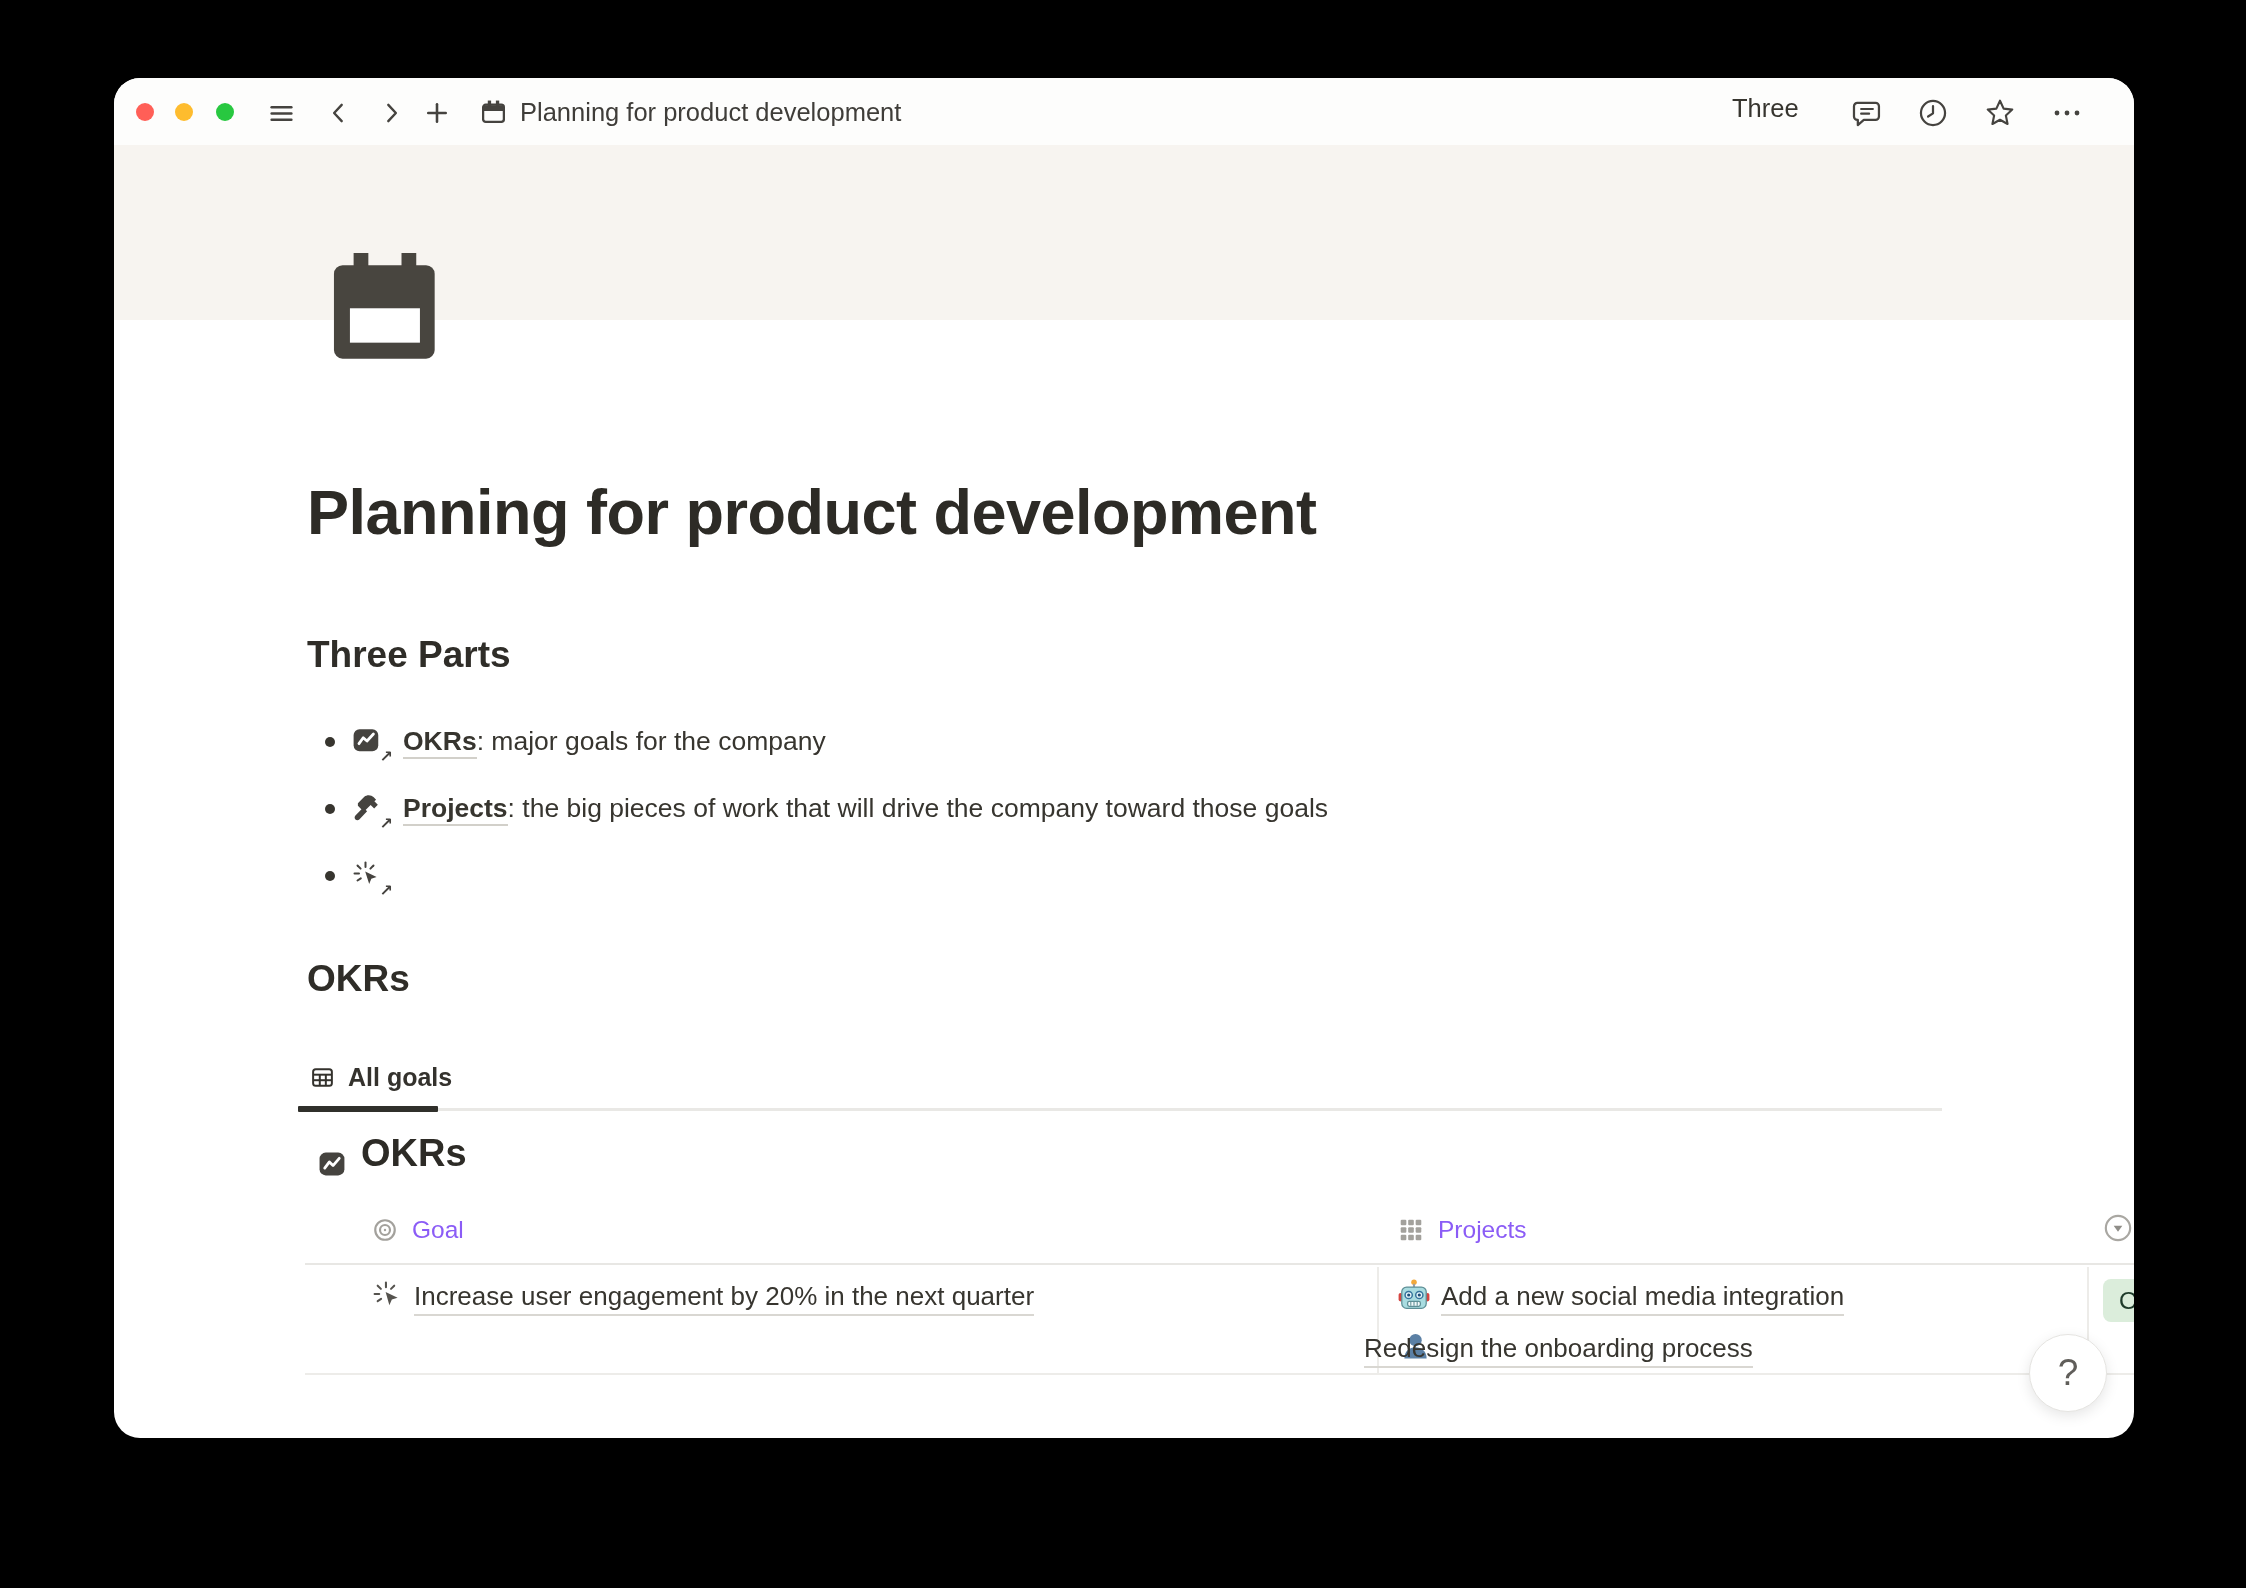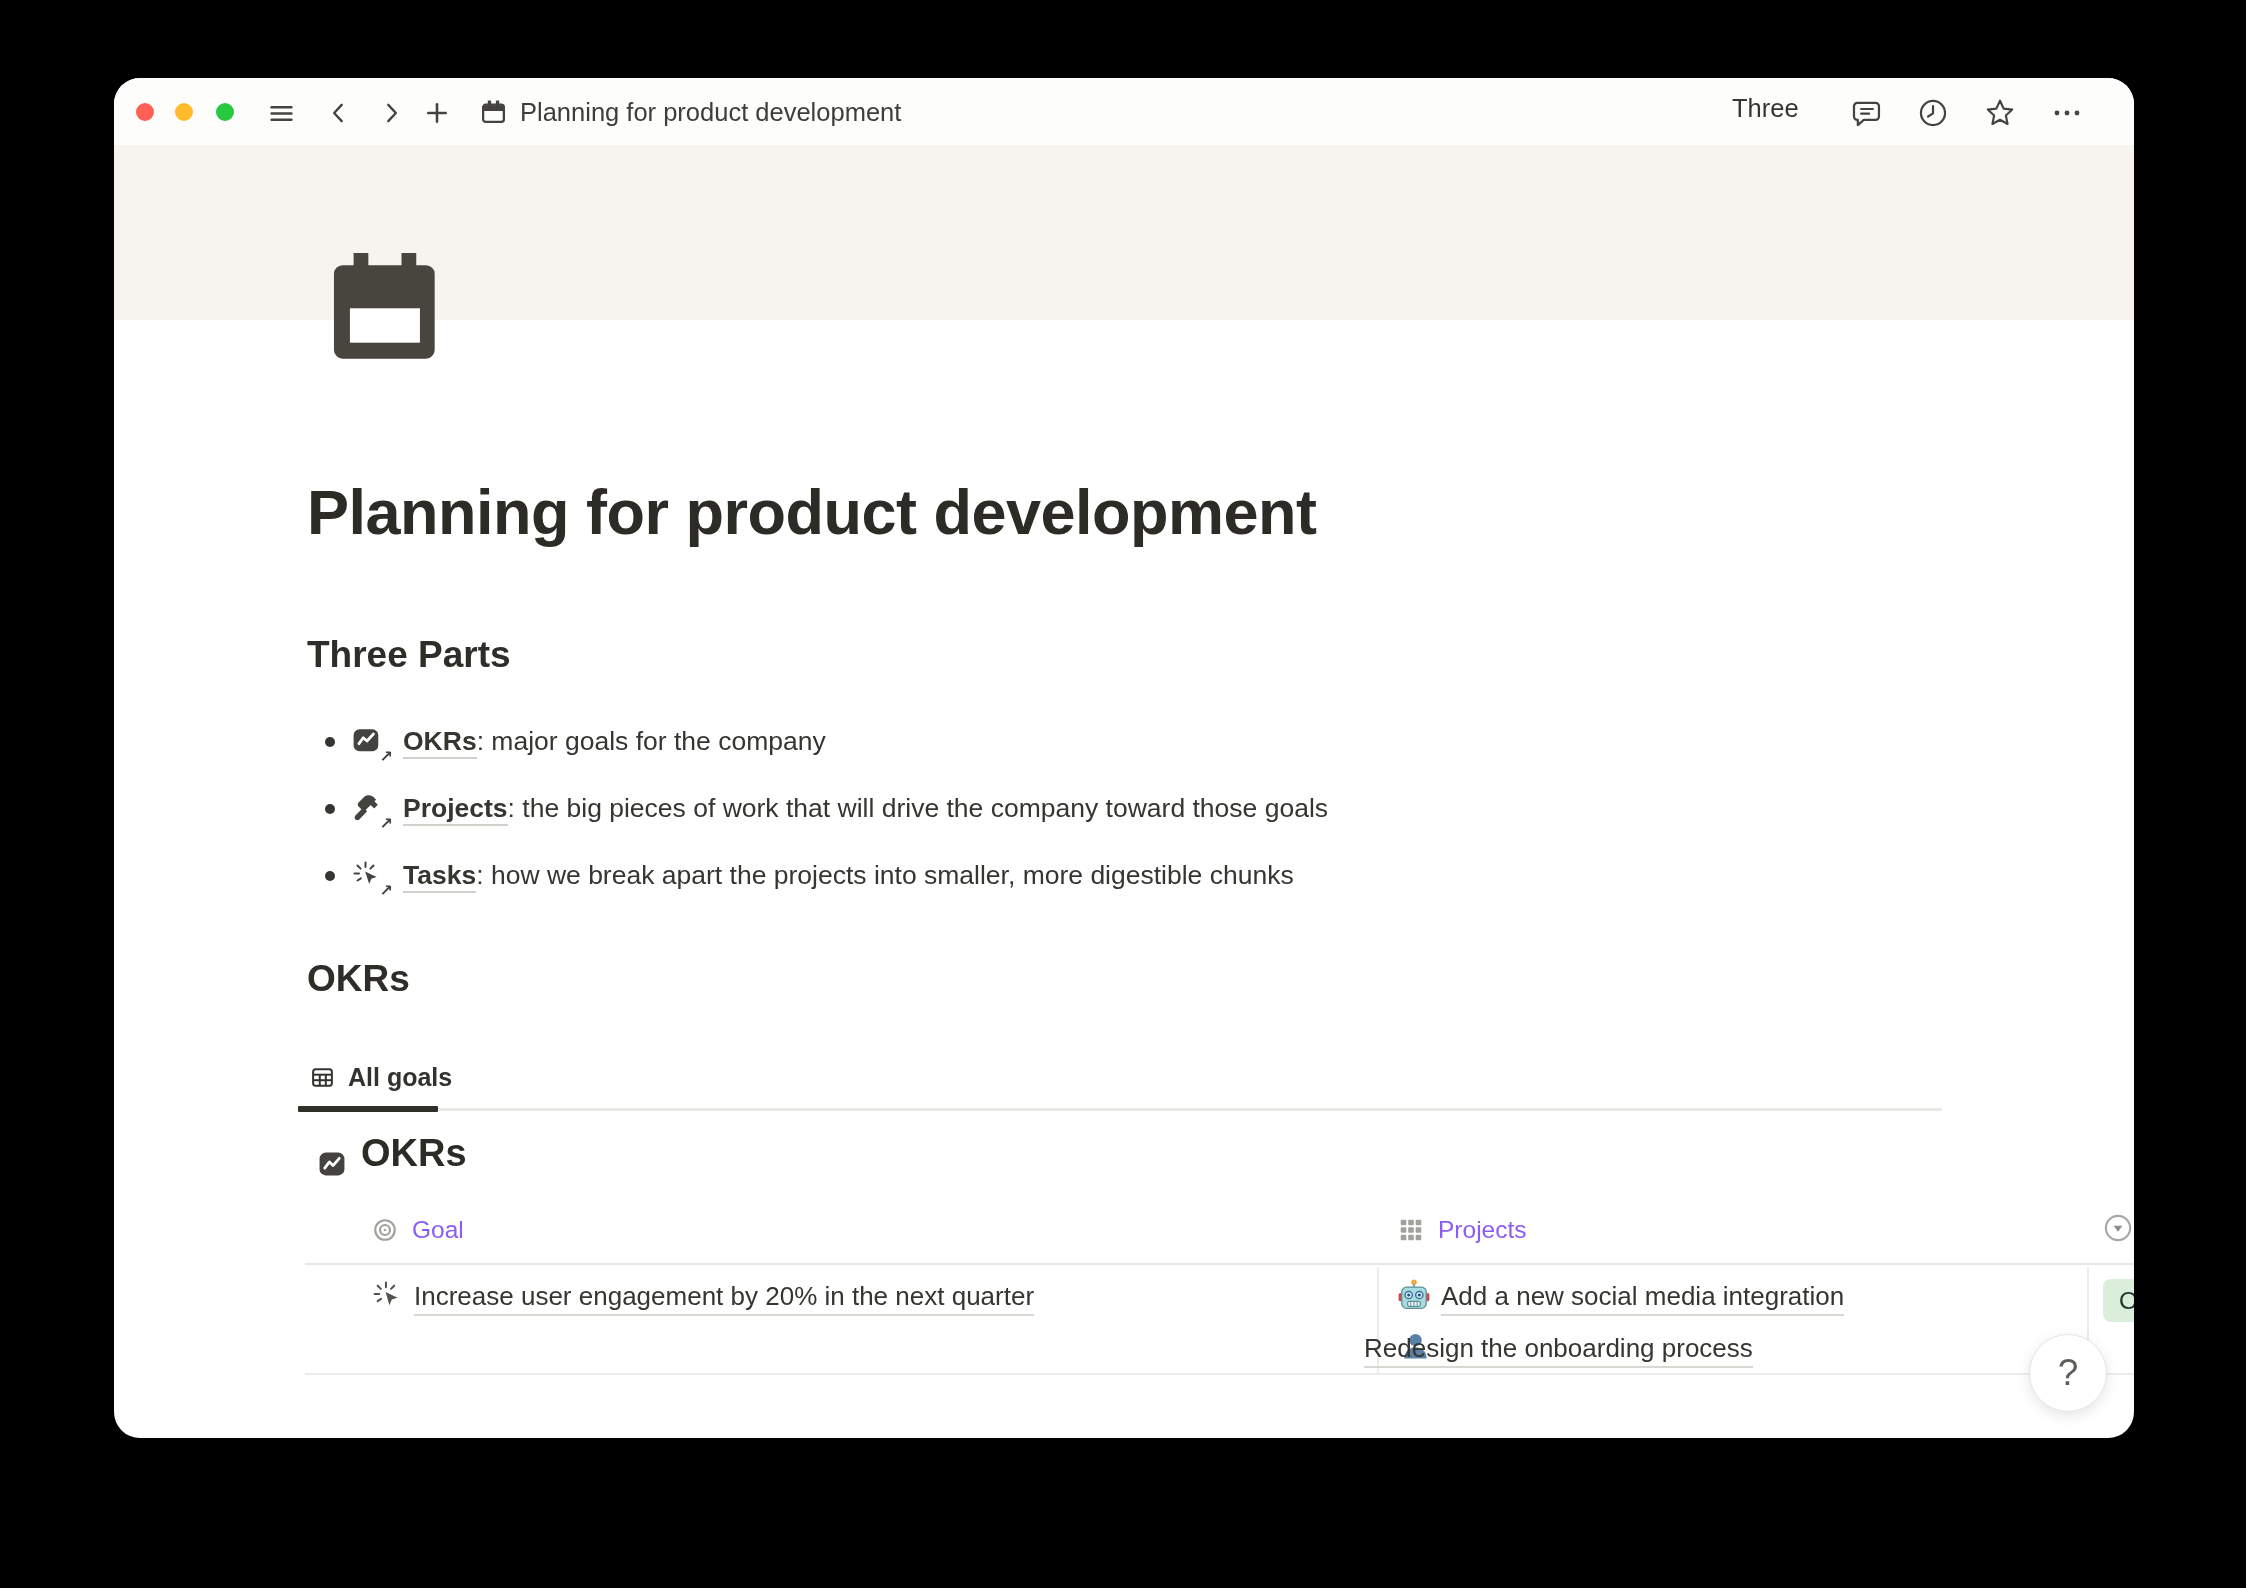--- a/index.html
+++ b/index.html
@@ -193,21 +193,20 @@
             <line x1="13.5" y1="2.5" x2="13.5" y2="7"></line>
             <line x1="5.5" y1="5.5" x2="8.6" y2="8.6"></line>
             <line x1="21.5" y1="5.5" x2="18.4" y2="8.6"></line>
             <line x1="2.5" y1="13.5" x2="7" y2="13.5"></line>
             <line x1="5.5" y1="20.5" x2="8.8" y2="18.3"></line>
           </g>
           <path d="M13.2 11.5 L17.2 24 L19.3 18.7 L24.6 17 Z" fill="#45433F"></path>
         </svg>
         <span class="mini-arrow">↗</span>
       </span>
-      <span class="li-text"><a class="page-link">Tasks</a><span>: how we break apart the projects into smaller, more digestible chunks</span></span>
     </li>
   </ul>
 
   <div class="h2 okrs">OKRs</div>
 
   <div class="tab">
     <svg width="25" height="25" viewBox="0 0 24 24">
       <g fill="none" stroke="#34322D" stroke-width="1.9">
         <rect x="3" y="4" width="18" height="16" rx="2.5"></rect>
         <line x1="3" y1="9.3" x2="21" y2="9.3"></line>

